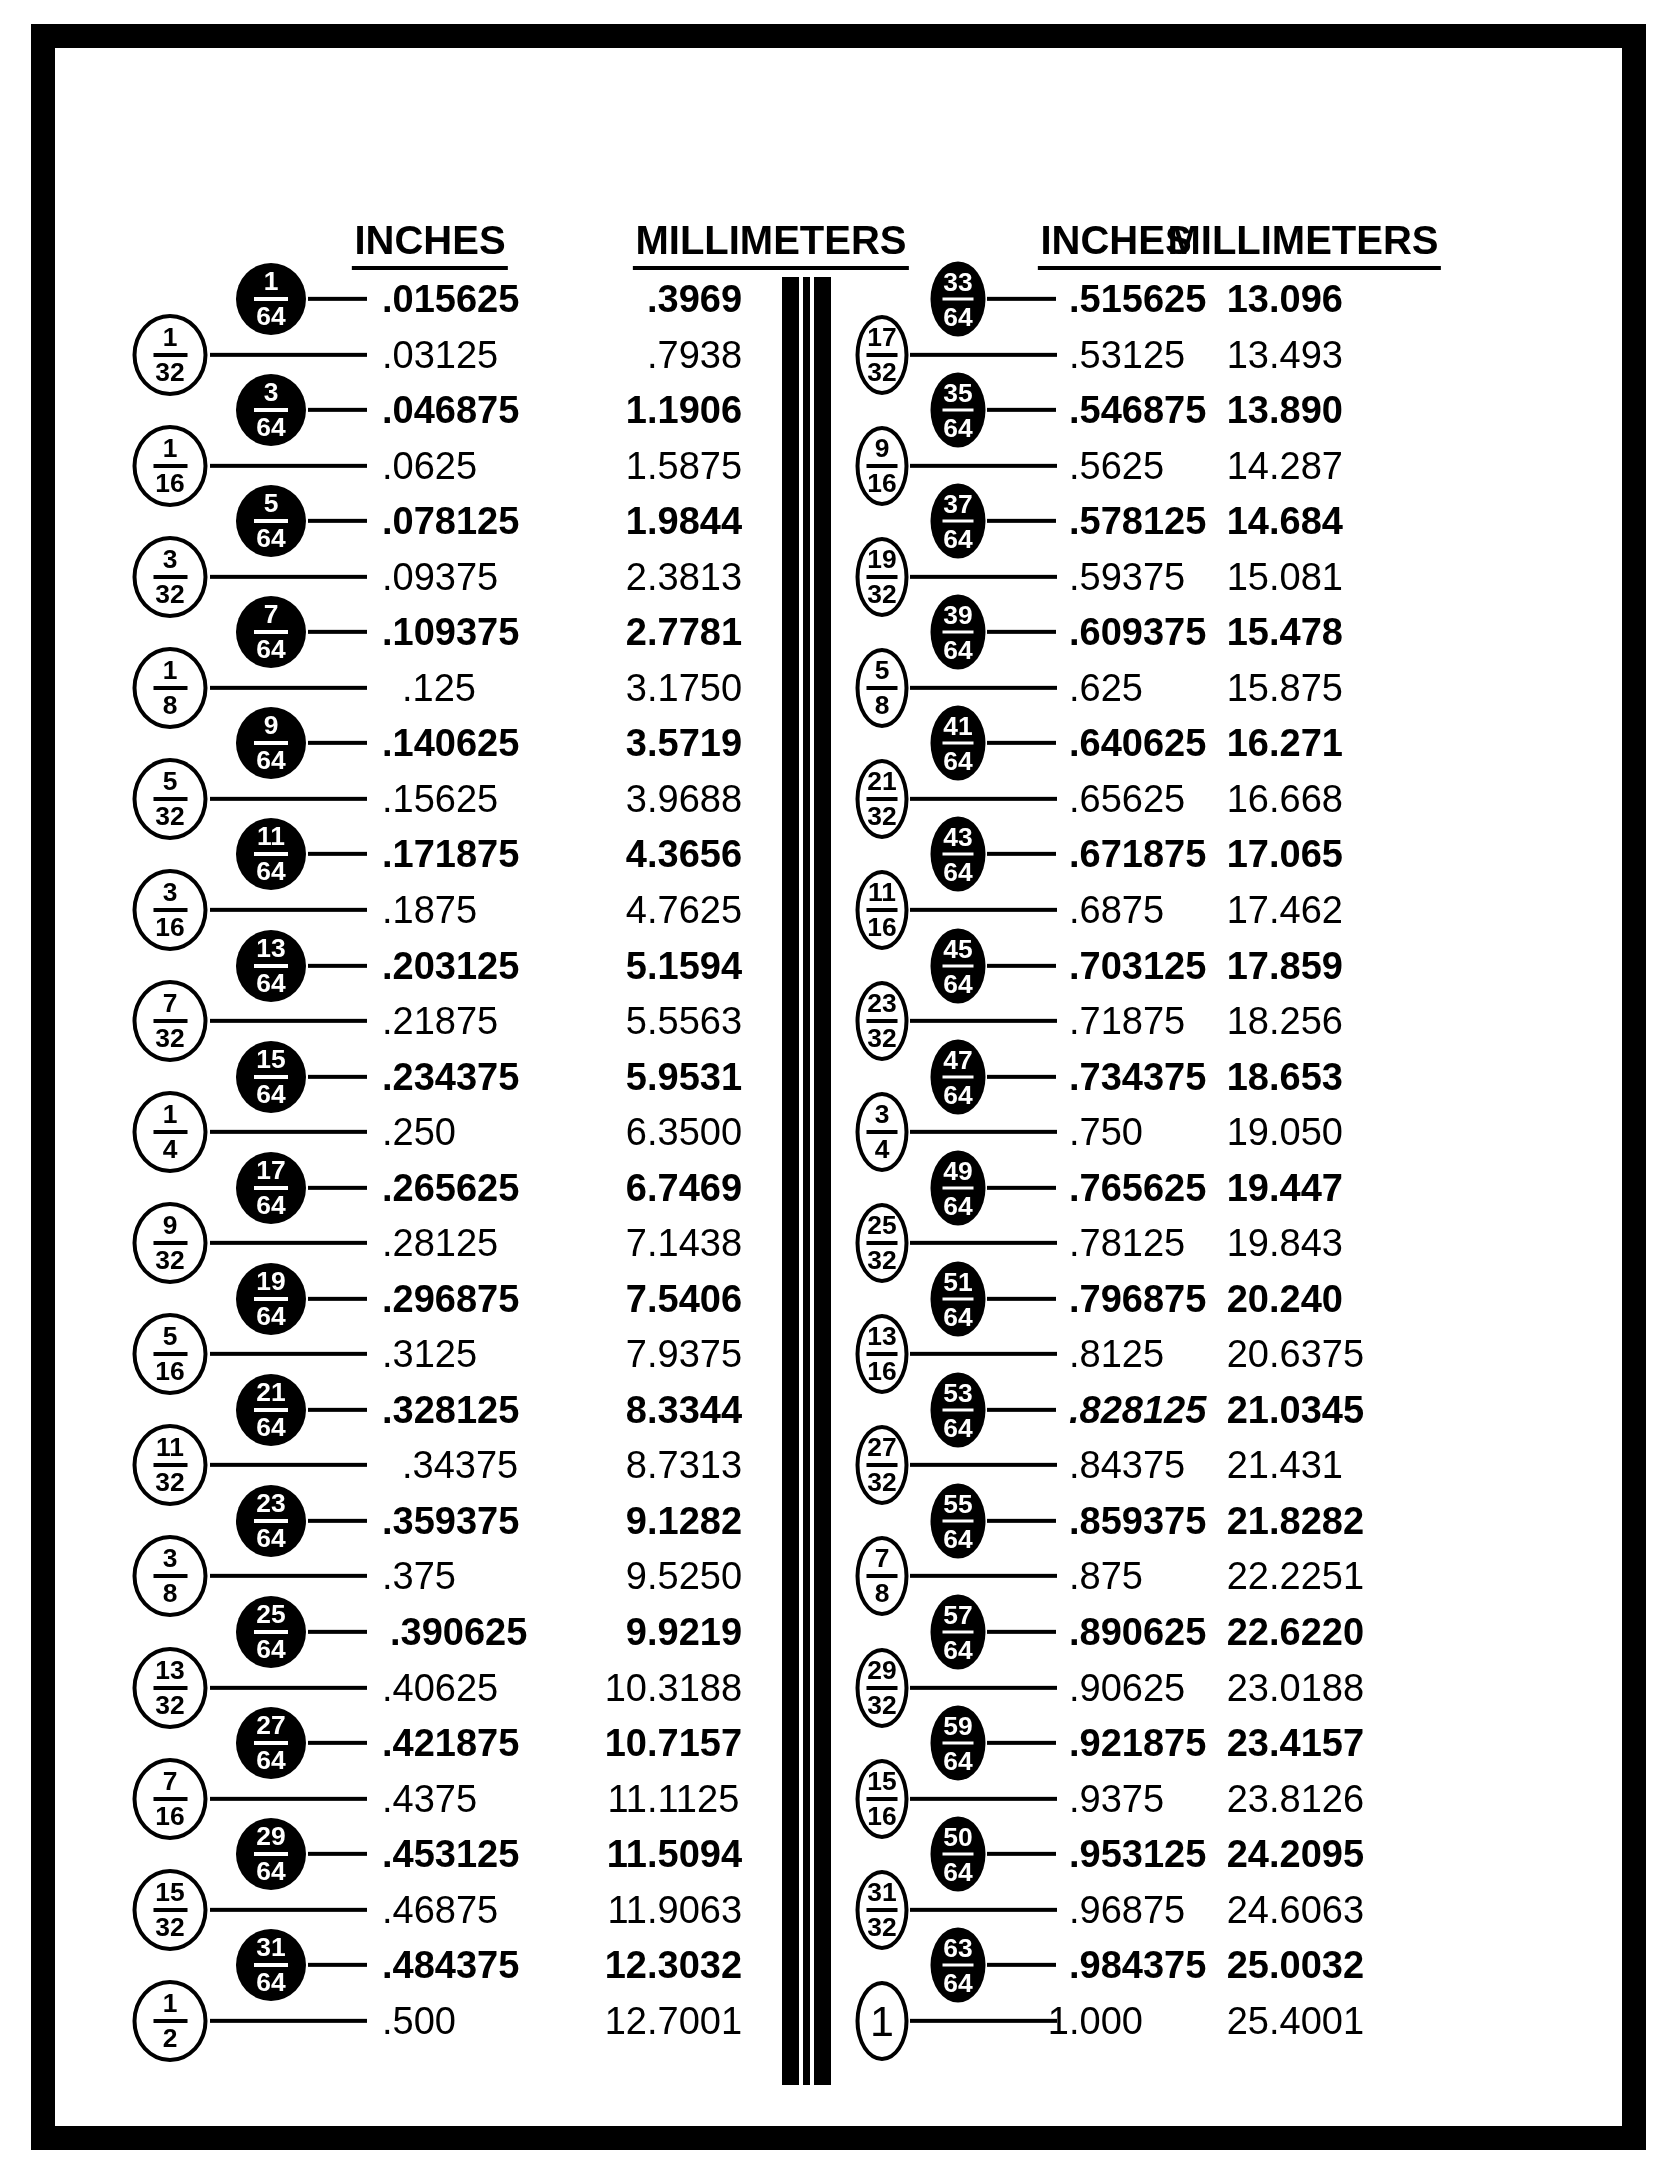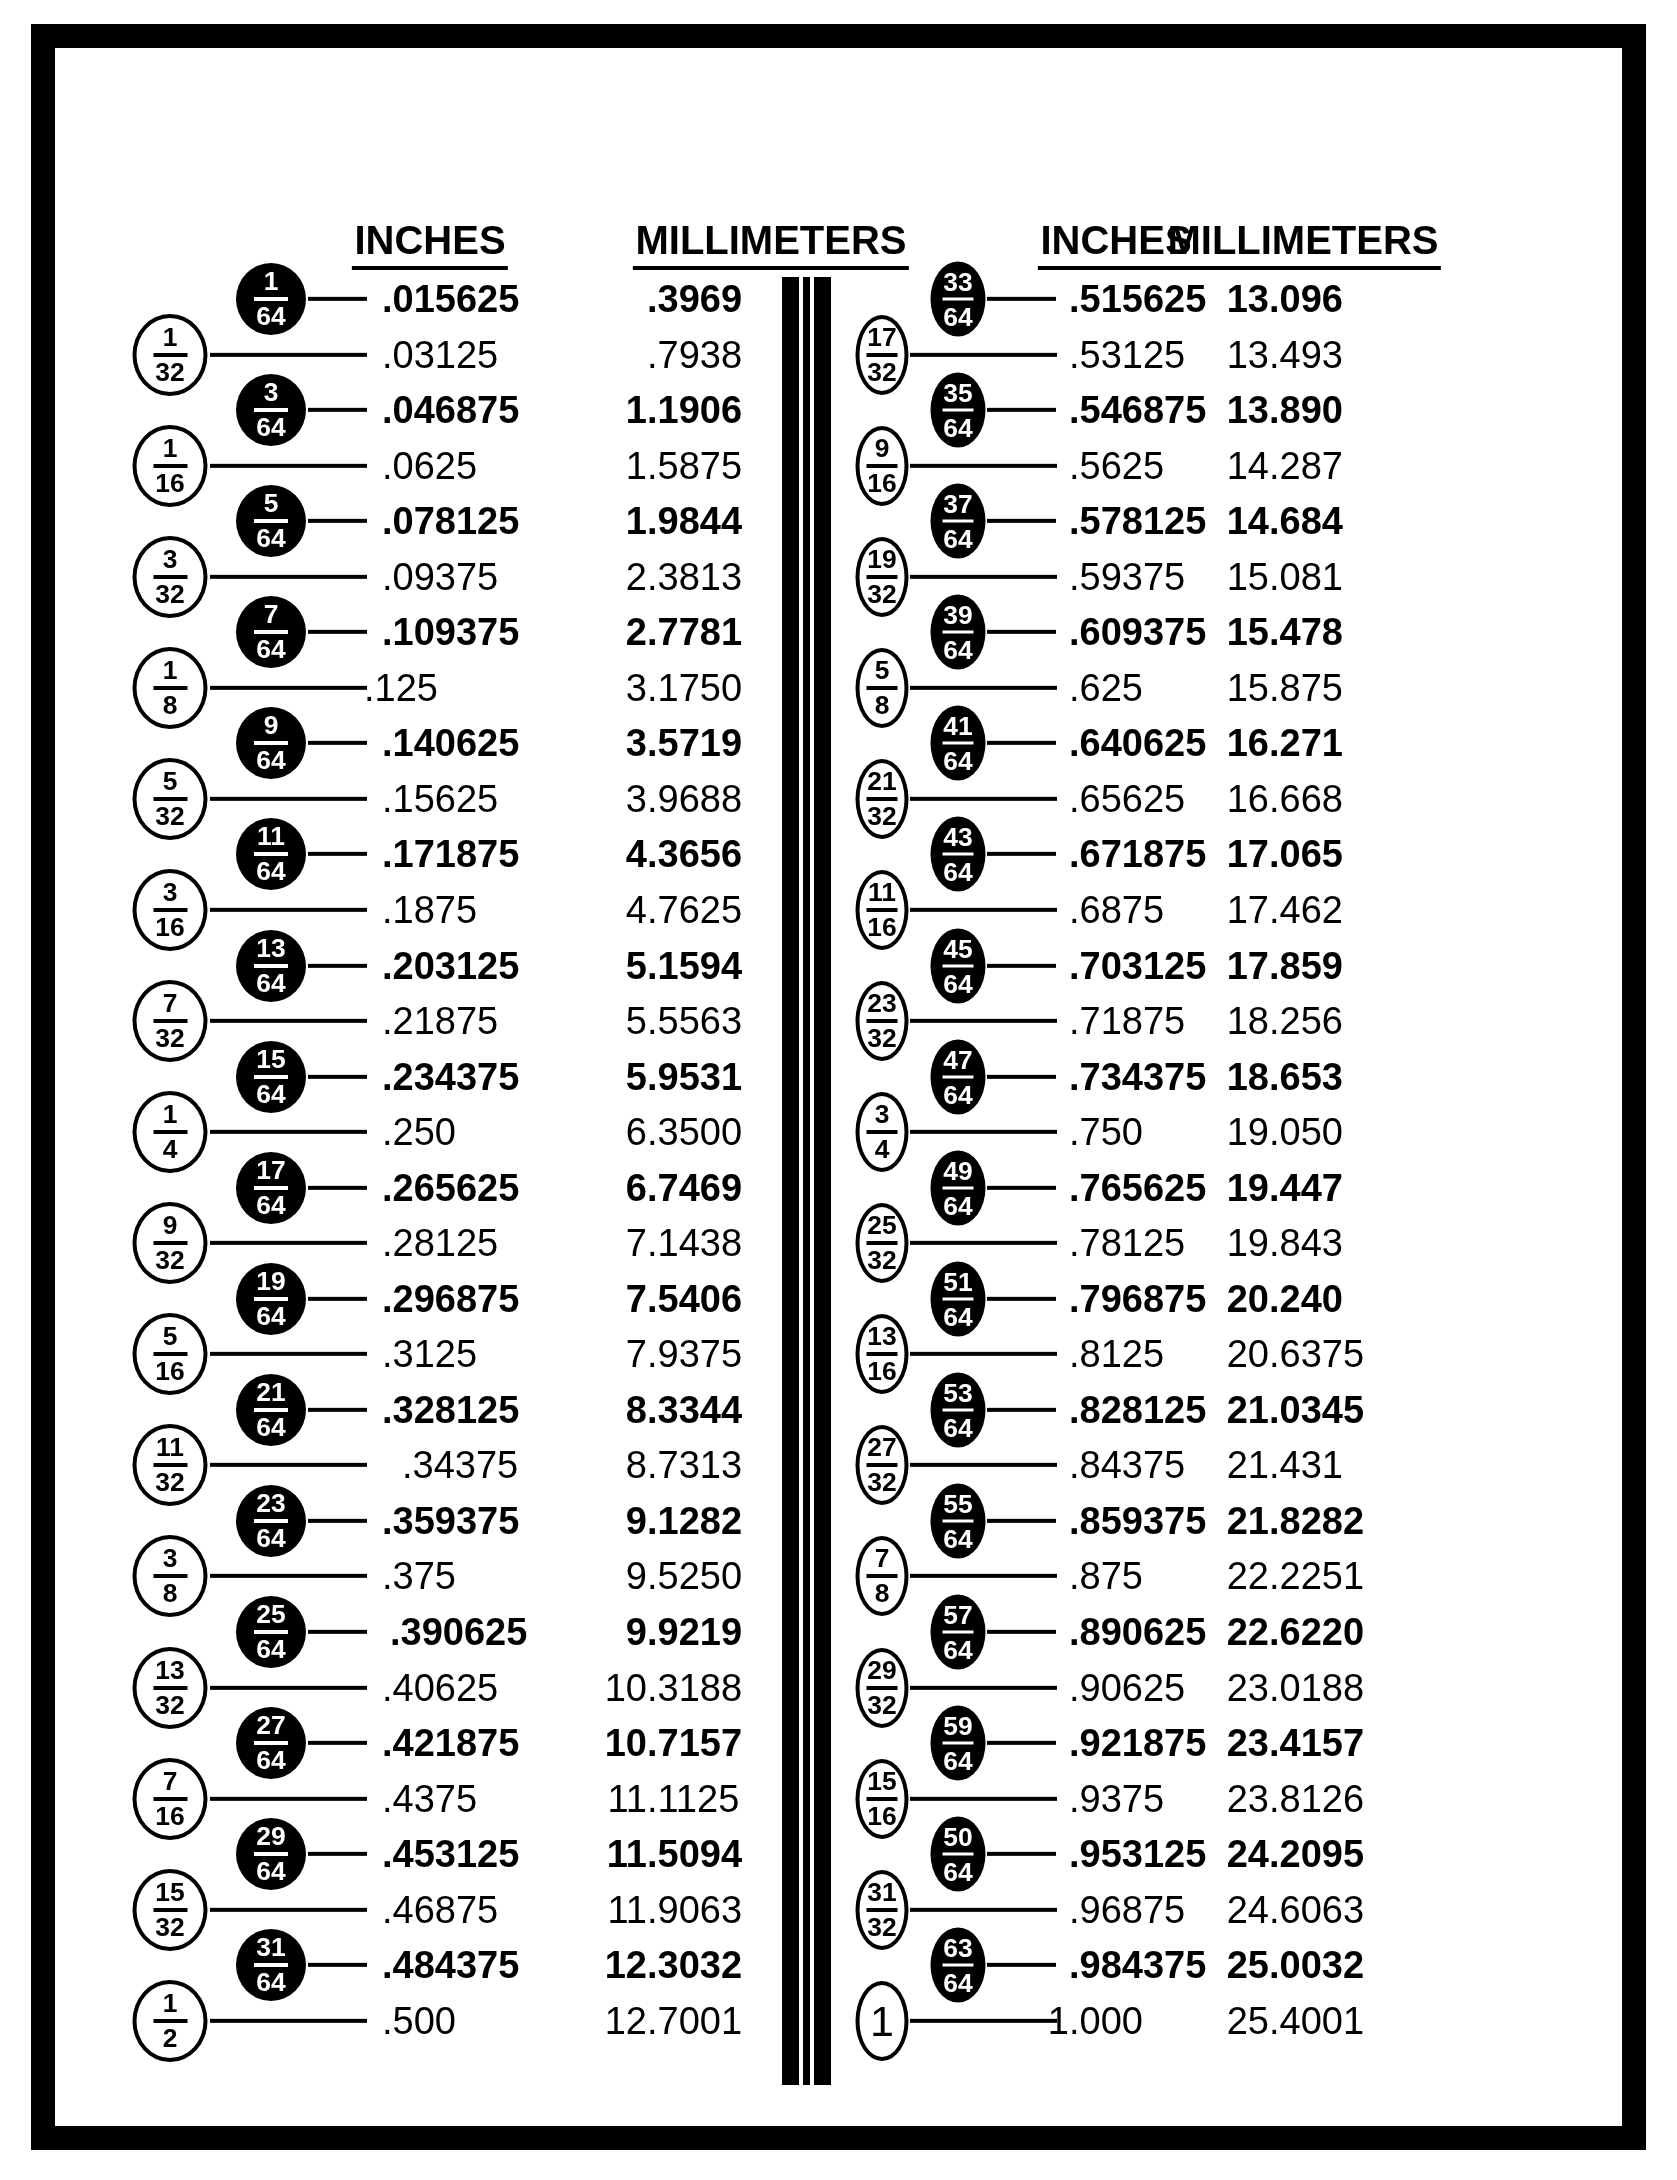--- a/index.html
+++ b/index.html
@@ -157,21 +157,21 @@
         <div class="val" style="left: 382px;">.109375</div>
         <div class="val" style="left: 647px;"><span class="ip">2</span>.7781</div>
       </div>
       <div class="row other" style="top: 647px;">
         <div class="badge white" style="left: 170px; width: 75px; height: 82px;">
           <span class="frac-num">1</span>
           <span class="frac-bar" style="width: 34px;"></span>
           <span class="frac-den">8</span>
         </div>
         <div class="connector" style="left: 210px; width: 157px;"></div>
-        <div class="val" style="left: 364px;">.125</div>
+        <div class="val" style="left: 402px;">.125</div>
         <div class="val" style="left: 647px;"><span class="ip">3</span>.1750</div>
       </div>
       <div class="row b64" style="top: 702px;">
         <div class="badge black" style="left: 271px; width: 70px; height: 72px;">
           <span class="frac-num">9</span>
           <span class="frac-bar" style="width: 34px;"></span>
           <span class="frac-den">64</span>
         </div>
         <div class="connector" style="left: 308px; width: 59px;"></div>
         <div class="val" style="left: 382px;">.140625</div>
@@ -607,21 +607,21 @@
         <div class="val" style="left: 1069px;">.8125</div>
         <div class="val" style="left: 1269px;"><span class="ip">20</span>.6375</div>
       </div>
       <div class="row b64" style="top: 1369px;">
         <div class="badge black" style="left: 958px; width: 55px; height: 75px;">
           <span class="frac-num">53</span>
           <span class="frac-bar" style="width: 31px;"></span>
           <span class="frac-den">64</span>
         </div>
         <div class="connector" style="left: 987px; width: 69px;"></div>
-        <div class="val" style="left: 1069px;">.828125</div>
+        <div class="val" style="left: 1069px; font-style: italic;">.828125</div>
         <div class="val" style="left: 1269px;"><span class="ip">21</span>.0345</div>
       </div>
       <div class="row other" style="top: 1424px;">
         <div class="badge white" style="left: 882px; width: 53px; height: 80px;">
           <span class="frac-num">27</span>
           <span class="frac-bar" style="width: 31px;"></span>
           <span class="frac-den">32</span>
         </div>
         <div class="connector" style="left: 910px; width: 147px;"></div>
         <div class="val" style="left: 1069px;">.84375</div>

